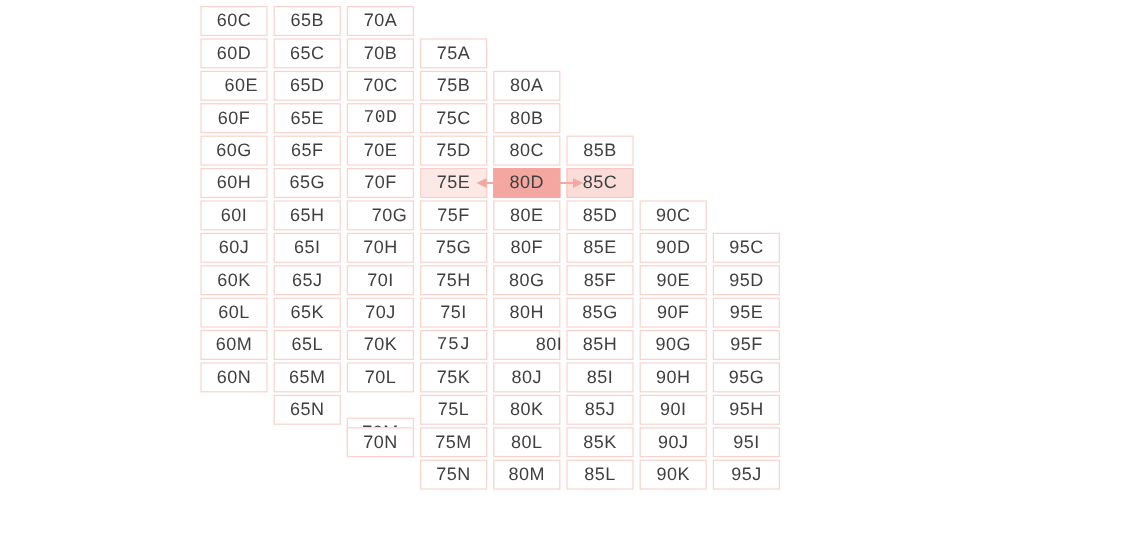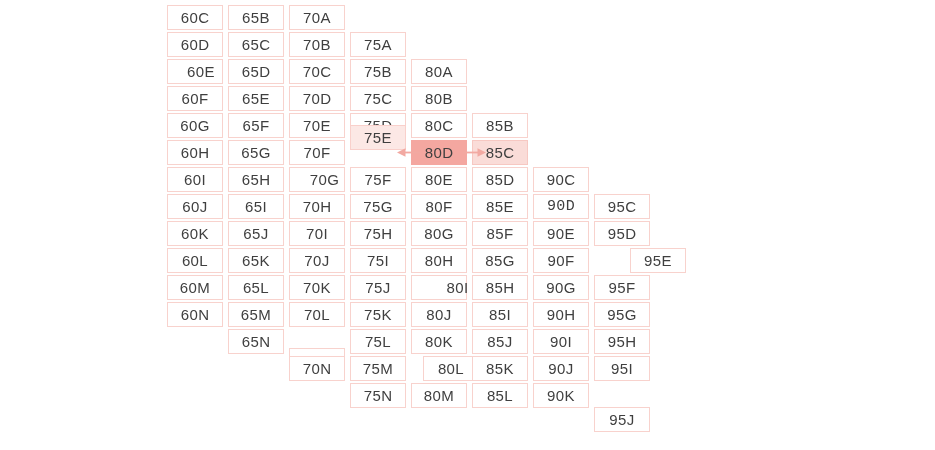--- a/index.html
+++ b/index.html
@@ -82,79 +82,79 @@
     <div class="cell" style="left: 61px; top: 162px;">65H</div>
     <div class="cell" style="left: 61px; top: 189px;">65I</div>
     <div class="cell" style="left: 61px; top: 216px;">65J</div>
     <div class="cell" style="left: 61px; top: 243px;">65K</div>
     <div class="cell" style="left: 61px; top: 270px;">65L</div>
     <div class="cell" style="left: 61px; top: 297px;">65M</div>
     <div class="cell" style="left: 61px; top: 324px;">65N</div>
     <div class="cell" style="left: 122px; top: 0px;">70A</div>
     <div class="cell" style="left: 122px; top: 27px;">70B</div>
     <div class="cell" style="left: 122px; top: 54px;">70C</div>
-    <div class="cell" style="left: 122px; top: 81px;">70D</div>
+    <div class="cell" style="left: 122px; top: 81px; font-family: Liberation Mono, monospace;">70D</div>
     <div class="cell" style="left: 122px; top: 108px;">70E</div>
     <div class="cell" style="left: 122px; top: 135px;">70F</div>
     <div class="cell" style="left: 122px; top: 162px; padding-left: 15px;">70G</div>
     <div class="cell" style="left: 122px; top: 189px;">70H</div>
     <div class="cell" style="left: 122px; top: 216px;">70I</div>
     <div class="cell" style="left: 122px; top: 243px;">70J</div>
     <div class="cell" style="left: 122px; top: 270px;">70K</div>
     <div class="cell" style="left: 122px; top: 297px;">70L</div>
     <div class="cell" style="left: 122px; top: 324px; margin-top: 19px;">70M</div>
     <div class="cell" style="left: 122px; top: 351px;">70N</div>
     <div class="cell" style="left: 183px; top: 27px;">75A</div>
     <div class="cell" style="left: 183px; top: 54px;">75B</div>
     <div class="cell" style="left: 183px; top: 81px;">75C</div>
     <div class="cell" style="left: 183px; top: 108px; text-align: right;">75D</div>
-    <div class="cell sister-left" style="left: 183px; top: 120px;">75E</div>
+    <div class="cell sister-left" style="left: 183px; top: 135px;">75E</div>
     <div class="cell" style="left: 183px; top: 162px;">75F</div>
     <div class="cell" style="left: 183px; top: 189px;">75G</div>
     <div class="cell" style="left: 183px; top: 216px;">75H</div>
     <div class="cell" style="left: 183px; top: 243px;">75I</div>
-    <div class="cell" style="left: 183px; top: 270px;">75J</div>
+    <div class="cell" style="left: 183px; top: 270px; font-family: Liberation Mono, monospace;">75J</div>
     <div class="cell" style="left: 183px; top: 297px;">75K</div>
     <div class="cell" style="left: 183px; top: 324px;">75L</div>
     <div class="cell" style="left: 183px; top: 351px;">75M</div>
     <div class="cell" style="left: 183px; top: 378px;">75N</div>
     <div class="cell" style="left: 244px; top: 54px;">80A</div>
     <div class="cell" style="left: 244px; top: 81px;">80B</div>
     <div class="cell" style="left: 244px; top: 108px;">80C</div>
     <div class="cell selected" style="left: 244px; top: 135px;">80D</div>
     <div class="cell" style="left: 244px; top: 162px;">80E</div>
     <div class="cell" style="left: 244px; top: 189px;">80F</div>
     <div class="cell" style="left: 244px; top: 216px;">80G</div>
     <div class="cell" style="left: 244px; top: 243px;">80H</div>
     <div class="cell" style="left: 244px; top: 270px; padding-left: 37px;">80I</div>
     <div class="cell" style="left: 244px; top: 297px;">80J</div>
     <div class="cell" style="left: 244px; top: 324px;">80K</div>
-    <div class="cell" style="left: 256px; top: 351px;">80L</div>
+    <div class="cell" style="left: 244px; top: 351px;">80L</div>
     <div class="cell" style="left: 244px; top: 378px;">80M</div>
     <div class="cell" style="left: 305px; top: 108px;">85B</div>
     <div class="cell sister-right" style="left: 305px; top: 135px;">85C</div>
     <div class="cell" style="left: 305px; top: 162px;">85D</div>
     <div class="cell" style="left: 305px; top: 189px;">85E</div>
     <div class="cell" style="left: 305px; top: 216px;">85F</div>
     <div class="cell" style="left: 305px; top: 243px;">85G</div>
     <div class="cell" style="left: 305px; top: 270px;">85H</div>
     <div class="cell" style="left: 305px; top: 297px;">85I</div>
     <div class="cell" style="left: 305px; top: 324px;">85J</div>
     <div class="cell" style="left: 305px; top: 351px;">85K</div>
     <div class="cell" style="left: 305px; top: 378px;">85L</div>
     <div class="cell" style="left: 366px; top: 162px;">90C</div>
-    <div class="cell" style="left: 366px; top: 189px; font-family: Liberation Mono, monospace;">90D</div>
+    <div class="cell" style="left: 366px; top: 189px;">90D</div>
     <div class="cell" style="left: 366px; top: 216px;">90E</div>
     <div class="cell" style="left: 366px; top: 243px;">90F</div>
     <div class="cell" style="left: 366px; top: 270px;">90G</div>
     <div class="cell" style="left: 366px; top: 297px;">90H</div>
     <div class="cell" style="left: 366px; top: 324px;">90I</div>
     <div class="cell" style="left: 366px; top: 351px;">90J</div>
     <div class="cell" style="left: 366px; top: 378px;">90K</div>
     <div class="cell" style="left: 427px; top: 189px;">95C</div>
     <div class="cell" style="left: 427px; top: 216px;">95D</div>
-    <div class="cell" style="left: 427px; top: 243px; margin-left: 36px;">95E</div>
+    <div class="cell" style="left: 427px; top: 243px;">95E</div>
     <div class="cell" style="left: 427px; top: 270px;">95F</div>
     <div class="cell" style="left: 427px; top: 297px;">95G</div>
     <div class="cell" style="left: 427px; top: 324px;">95H</div>
     <div class="cell" style="left: 427px; top: 351px;">95I</div>
-    <div class="cell" style="left: 427px; top: 378px; margin-top: 24px;">95J</div>
+    <div class="cell" style="left: 427px; top: 378px;">95J</div>
   </div>
 
 </body></html>

